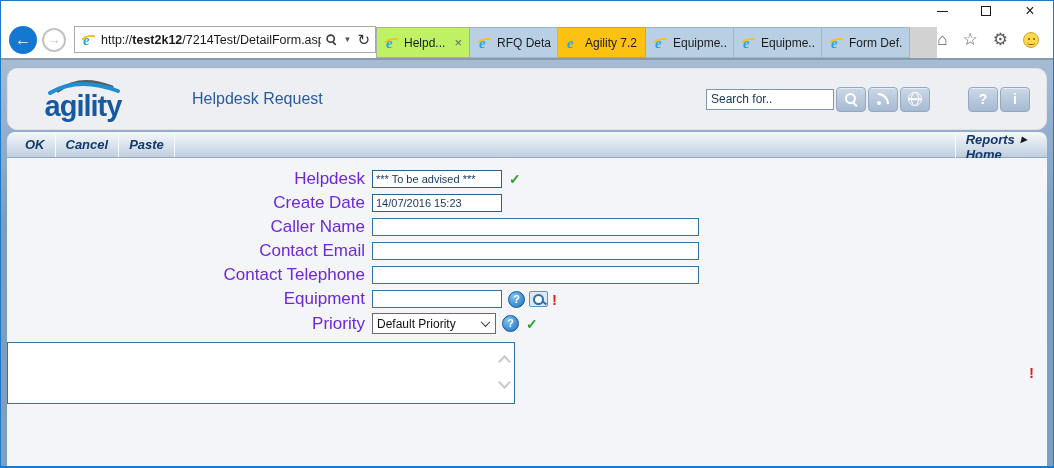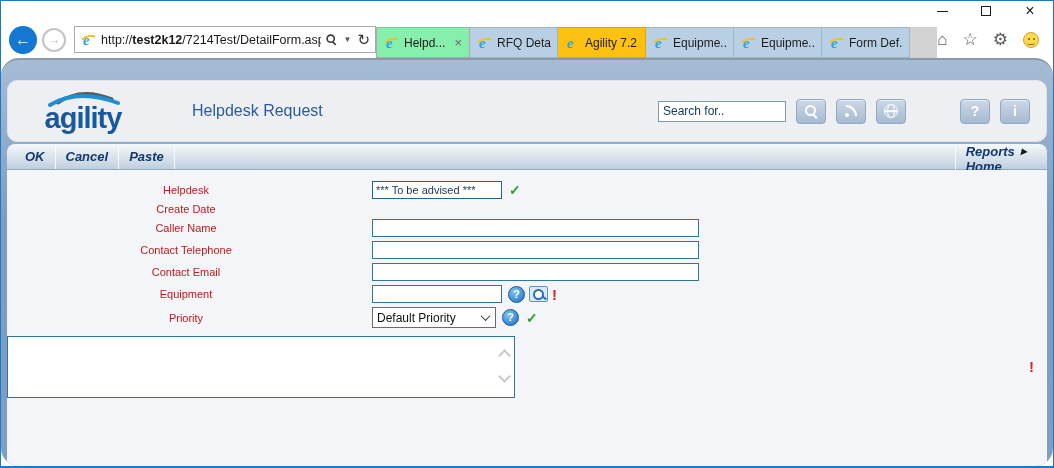--- a/index.html
+++ b/index.html
@@ -33,45 +33,45 @@
              font:italic bold 15px/16px "Liberation Serif", serif; color:#2aa3e0; }
   .ie-icon::before { content:"e"; position:absolute; left:3px; top:0; }
   .ie-icon::after { content:""; position:absolute; left:0; top:3px; width:15px; height:9px;
                     border:2px solid transparent; border-top-color:#f3c01e; border-radius:50%;
                     transform:rotate(-14deg); }
 
   .tabs { display:flex; align-self:flex-end; height:31px; }
   .tab { width:88px; height:31px; display:flex; align-items:center; gap:4px; padding:0 6px;
          font-size:12px; color:#1c1c1c; background:#b9d0e4; border:1px solid #9cb6cc; border-left:none;
          cursor:pointer; white-space:nowrap; overflow:hidden; }
-  .tab.t-active { background:#86efac; border:1px solid #ababab; width:94px; }
+  .tab.t-active { background:#bef264; border:1px solid #ababab; width:94px; }
   .tab.t-orange { background:#fdc112; border-color:#dfa70c;justify-content:center; }
   .tab-label { overflow:hidden; text-overflow:clip; flex:1; }
   .tab-close { font-size:13px; color:#666; padding:0 1px; }
   .tab-filler { width:46px; height:31px; background:#d2d2d2; align-self:flex-end; }
 
   .chrome-icons { margin-left:auto; display:flex; align-items:center; gap:15px; padding-right:14px; color:#5a5a5a; }
   .ci { font-size:17px; line-height:17px; cursor:pointer; }
   .smiley { width:16px; height:16px; border-radius:50%; background:#ffd94d; border:1px solid #cfa42e; position:relative; cursor:pointer; }
   .smiley::before { content:""; position:absolute; left:4px; top:5px; width:2px; height:2px; border-radius:50%;
                     background:#7a5c00; box-shadow:5px 0 0 #7a5c00; }
   .smiley::after { content:""; position:absolute; left:3px; top:7px; width:8px; height:4px;
                    border-bottom:1.5px solid #7a5c00; border-radius:50%; }
 
   
   .page { flex:1; background:linear-gradient(180deg,#a6bcd4,#7b9dc2 40%,#7e9fc4);
-          border-top:2px solid #8b9aa9; padding:20px 6px 0; display:flex; flex-direction:column; overflow:hidden;border-radius:18px; }
+          border-top:2px solid #8b9aa9; padding:8px 6px 0; display:flex; flex-direction:column; overflow:hidden; }
 
   .hdr-panel { height:62px; flex:none; background:#edeff3; border-radius:10px; border:1px solid #dfe3e8;
                display:flex; align-items:center; padding:0 16px; margin-bottom:2px; }
   .logo { display:flex; flex-direction:column; align-items:center; width:118px; flex:none; margin-top:-2px; }
   .logo-text { font-size:29px; font-weight:bold; color:#17589e; letter-spacing:-1px; line-height:22px; }
   .page-title { margin-left:50px; font-size:16px; color:#2a5b9e; }
 
-  .search-group { margin-left:auto; display:flex; align-items:center; gap:10px; }
+  .search-group { margin-left:auto; display:flex; align-items:center; gap:2px; }
   .search-input { width:128px; height:21px; border:1px solid #8296ab; font-size:12px; padding:1px 4px;
                   color:#16365c; font-family:"Liberation Sans",sans-serif; }
   .hdr-btn { width:30px; height:25px; border-radius:4px; border:1px solid #93a9c2; cursor:pointer;
              background:linear-gradient(#ccd8e6,#a5bad1); box-shadow:inset 0 1px 0 #e6edf4;
              display:flex; align-items:center; justify-content:center; color:#fff; font-weight:bold; font-size:14px; }
   .gap34 { width:34px; }
 
   .mag { display:inline-block; width:13px; height:13px; position:relative; }
   .mag::before { content:""; position:absolute; left:0; top:0; width:7px; height:7px;
                  border:2px solid currentColor; border-radius:50%; }
@@ -99,21 +99,21 @@
   .tb-right .tb-item { border-right:none; border-left:1px solid #f7fafc; }
   .rep-arrow { font-size:8px; color:#1a1a1a; margin-left:3px; }
   .q-icon { width:15px; height:15px; border-radius:50%; flex:none;
             background:radial-gradient(circle at 35% 30%, #7cc4f0, #1e6fc0); border:1px solid #16559a;
             color:#fff; font-weight:bold; font-size:10px; line-height:13px; text-align:center; cursor:pointer; }
   .q-icon.lg { width:17px; height:17px; font-size:11px; line-height:15px; }
 
   
   .content { flex:1; background:#f3f5f8; padding-top:11px; position:relative; }
   .row { display:flex; align-items:center; margin-bottom:4px; }
-  .row .lbl { width:365px; flex:none; text-align:center; padding-right:7px; color:#b91c1c; font-size:11px; }
+  .row .lbl { width:365px; flex:none; text-align:right; padding-right:7px; color:#6d28d9; font-size:17px; }
   .inp { height:18px; border:1px solid #2e75a3; font-size:11px; padding:1px 3px;
          color:#16365c; background:#fff; font-family:"Liberation Sans",sans-serif; }
   .inp.short { width:130px; }
   .inp.long { width:327px; }
   .inp.navy { border-color:#27618f; }
   .check { color:#2f9e33; font-weight:bold; font-size:14px; margin-left:7px; }
   .alert { color:#dd1f1f; font-weight:bold; font-size:15px; margin-left:4px; }
   .ml6 { margin-left:6px; }
 
   .lookup { width:19px; height:16px; background:#dce9f5; border:1px solid #5b93c4; border-radius:2px;
@@ -256,34 +256,35 @@
     <div class="content">
 
       <div class="row">
         <span class="lbl">Helpdesk</span>
         <input class="inp short navy" value="*** To be advised ***" style="">
         <span class="check">✓</span>
       </div>
 
       <div class="row">
         <span class="lbl">Create Date</span>
+        <input class="inp short navy" value="14/07/2016 15:23" style="">
       </div>
 
       <div class="row">
         <span class="lbl">Caller Name</span>
         <input class="inp long" value="" style="">
       </div>
 
       <div class="row">
+        <span class="lbl">Contact Email</span>
+        <input class="inp long" value="" style="">
+      </div>
+
+      <div class="row">
         <span class="lbl">Contact Telephone</span>
-        <input class="inp long" value="" style="">
-      </div>
-
-      <div class="row">
-        <span class="lbl">Contact Email</span>
         <input class="inp long" value="" style="">
       </div>
 
       <div class="row">
         <span class="lbl">Equipment</span>
         <input class="inp short" value="" style="">
         <span class="q-icon lg ml6">?</span>
         <span class="lookup"></span>
         <span class="alert">!</span>
       </div>

